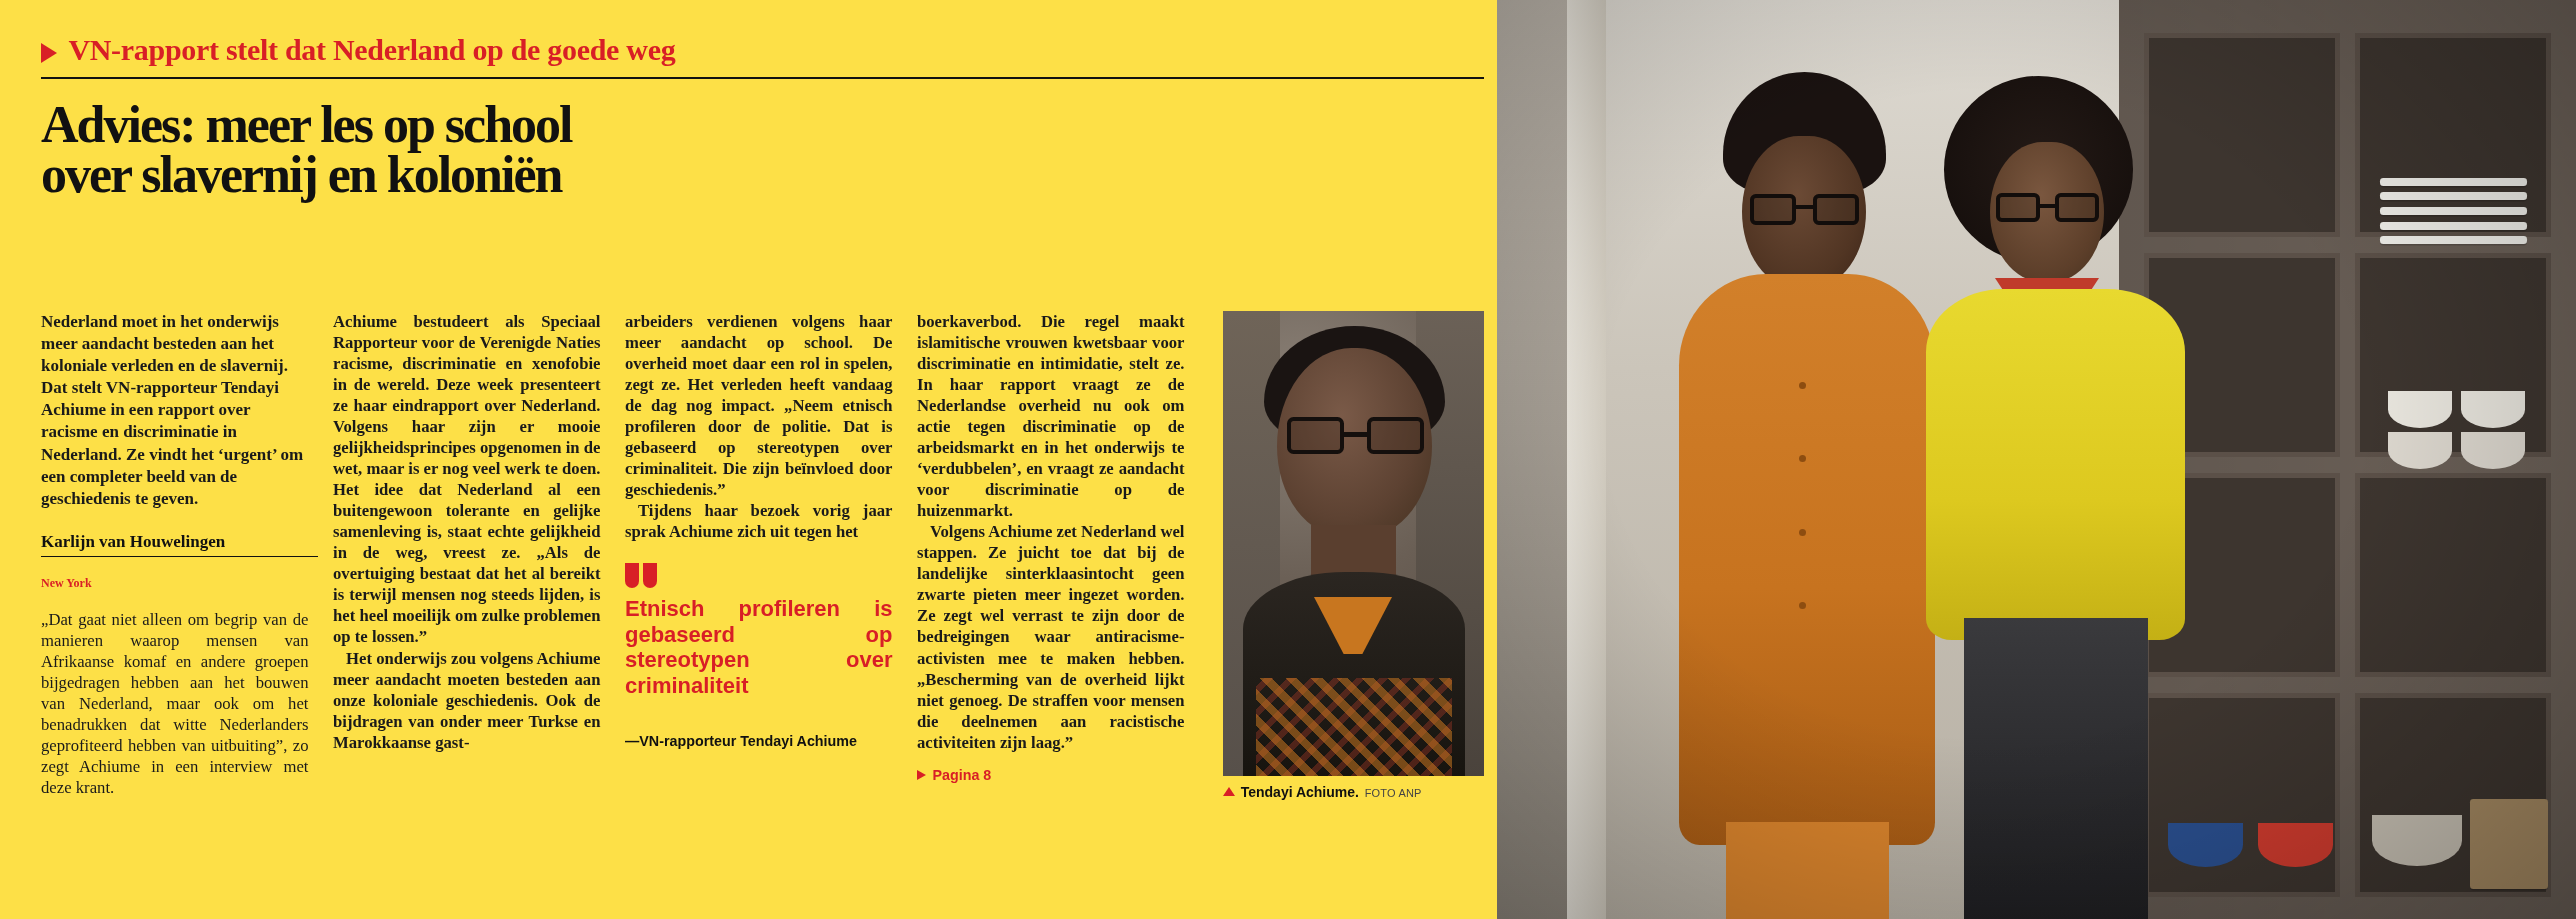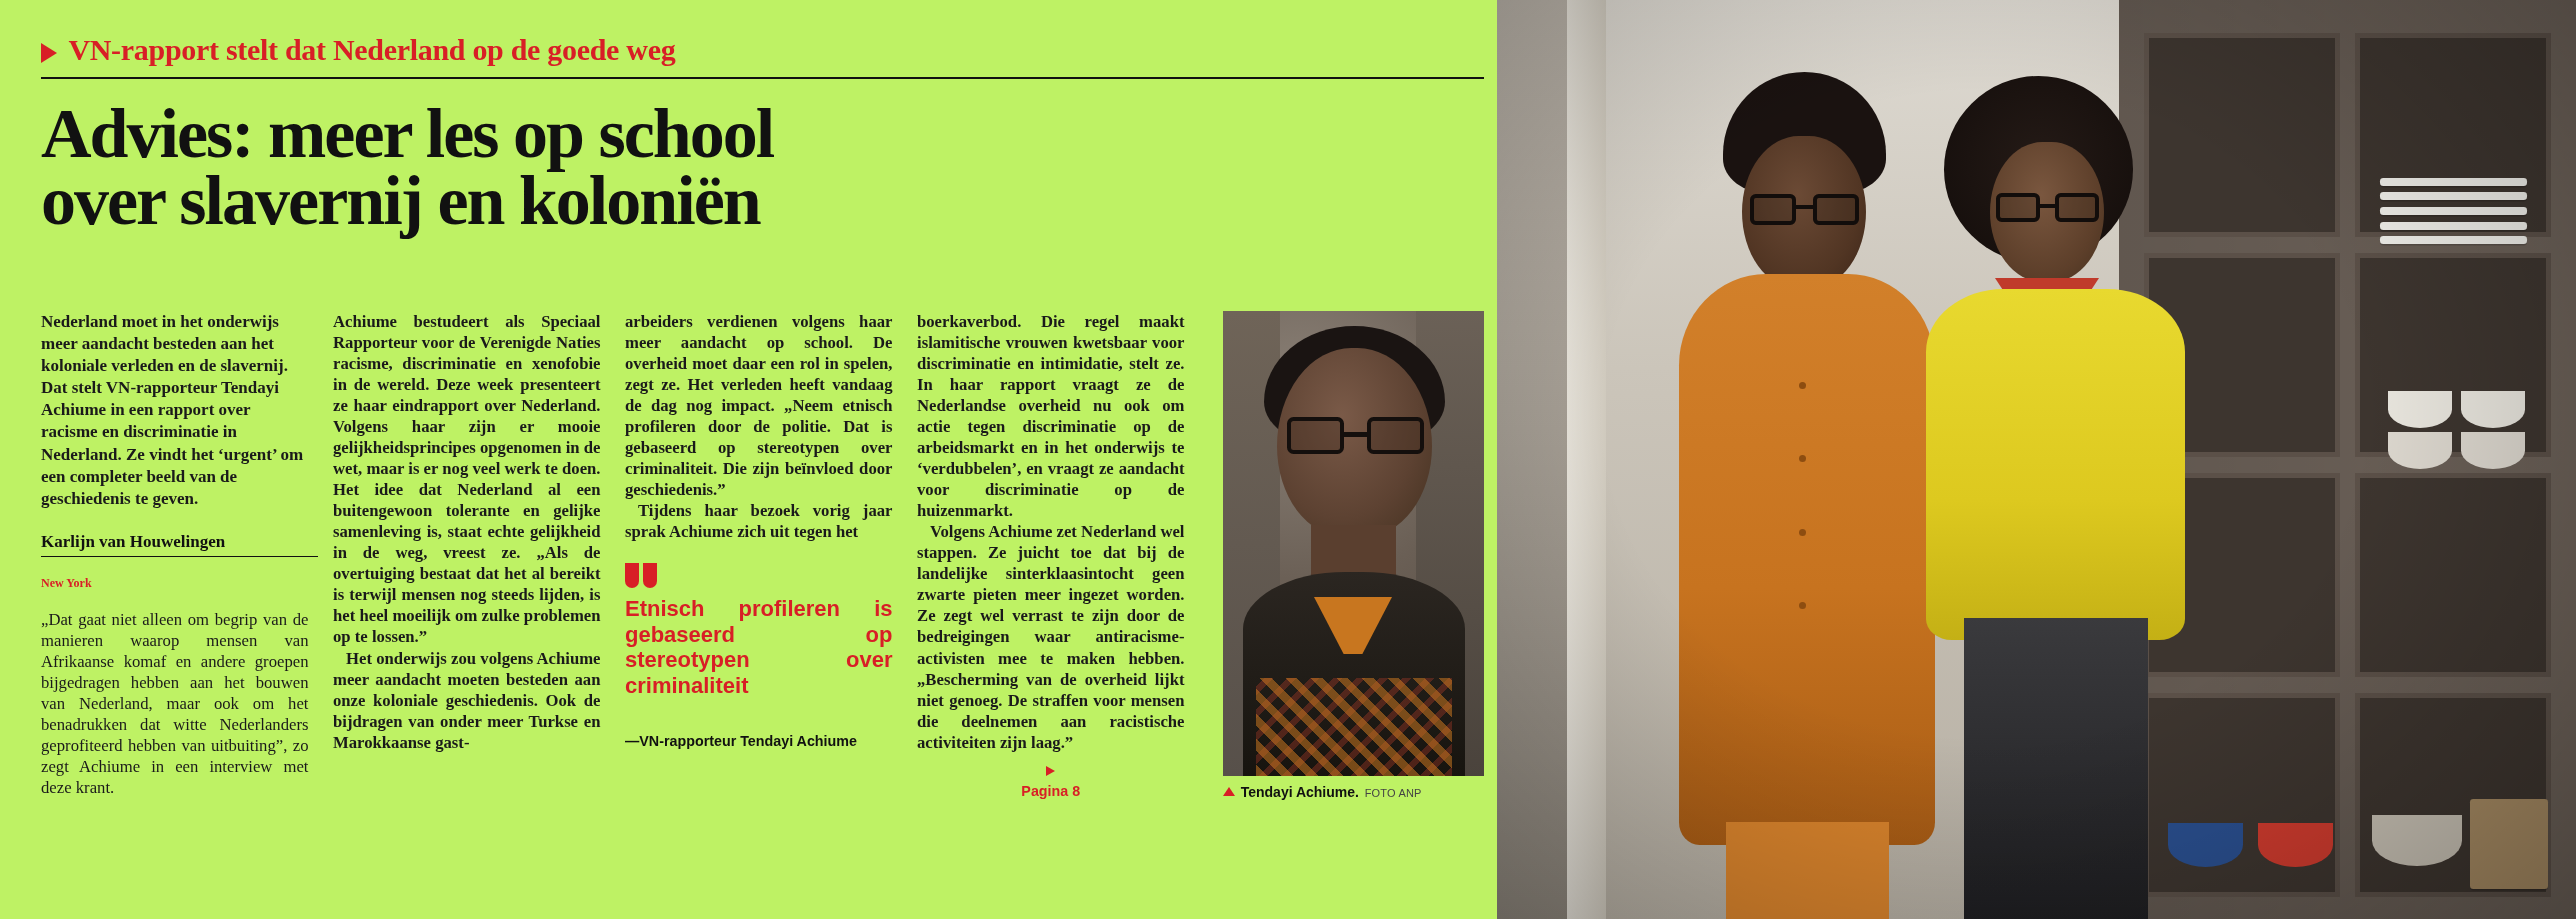--- a/index.html
+++ b/index.html
@@ -17,21 +17,21 @@
     height: 920px;
     background: #ffffff;
   }
   
   .article {
     position: absolute;
     left: 0; top: 0;
     width: 1497px;
     height: 920px;
     padding: 33px 41px 0 41px;
-    background: #bef264;
+    background: #fde047;
   }
   .kicker-row {
     display: flex;
     align-items: baseline;
     gap: 11.4px;
     padding-bottom: 9.8px;
     border-bottom: 2.4px solid #111;
     width: 1443px;
   }
   .kicker-arrow {
@@ -46,21 +46,21 @@
     font-family: "Liberation Serif", serif;
     font-weight: bold;
     font-size: 30px;
     color: #d81f26;
     letter-spacing: -0.3px;
   }
   .headline {
     margin-top: 21px;
     font-family: "Liberation Serif", serif;
     font-weight: bold;
-    font-size: 70px;
+    font-size: 52px;
     line-height: 0.96;
     letter-spacing: -2px;
     color: #111;
     width: 1272px;
   }
   .columns {
     position: absolute;
     left: 41px;
     top: 311px;
     width: 1443px;
@@ -133,21 +133,20 @@
     font-family: "Liberation Sans", sans-serif;
     font-weight: bold;
     font-size: 14.3px;
     color: #111;
   }
   .jump {
     margin-top: 13px;
     display: flex;
     align-items: center;
     gap: 6.5px;
-    flex-direction: column;
   }
   .jump-arrow {
     width: 0; height: 0;
     border-top: 5.7px solid transparent;
     border-bottom: 5.7px solid transparent;
     border-left: 9px solid #d81f26;
   }
   .jump-text {
     font-family: "Liberation Sans", sans-serif;
     font-weight: bold;

